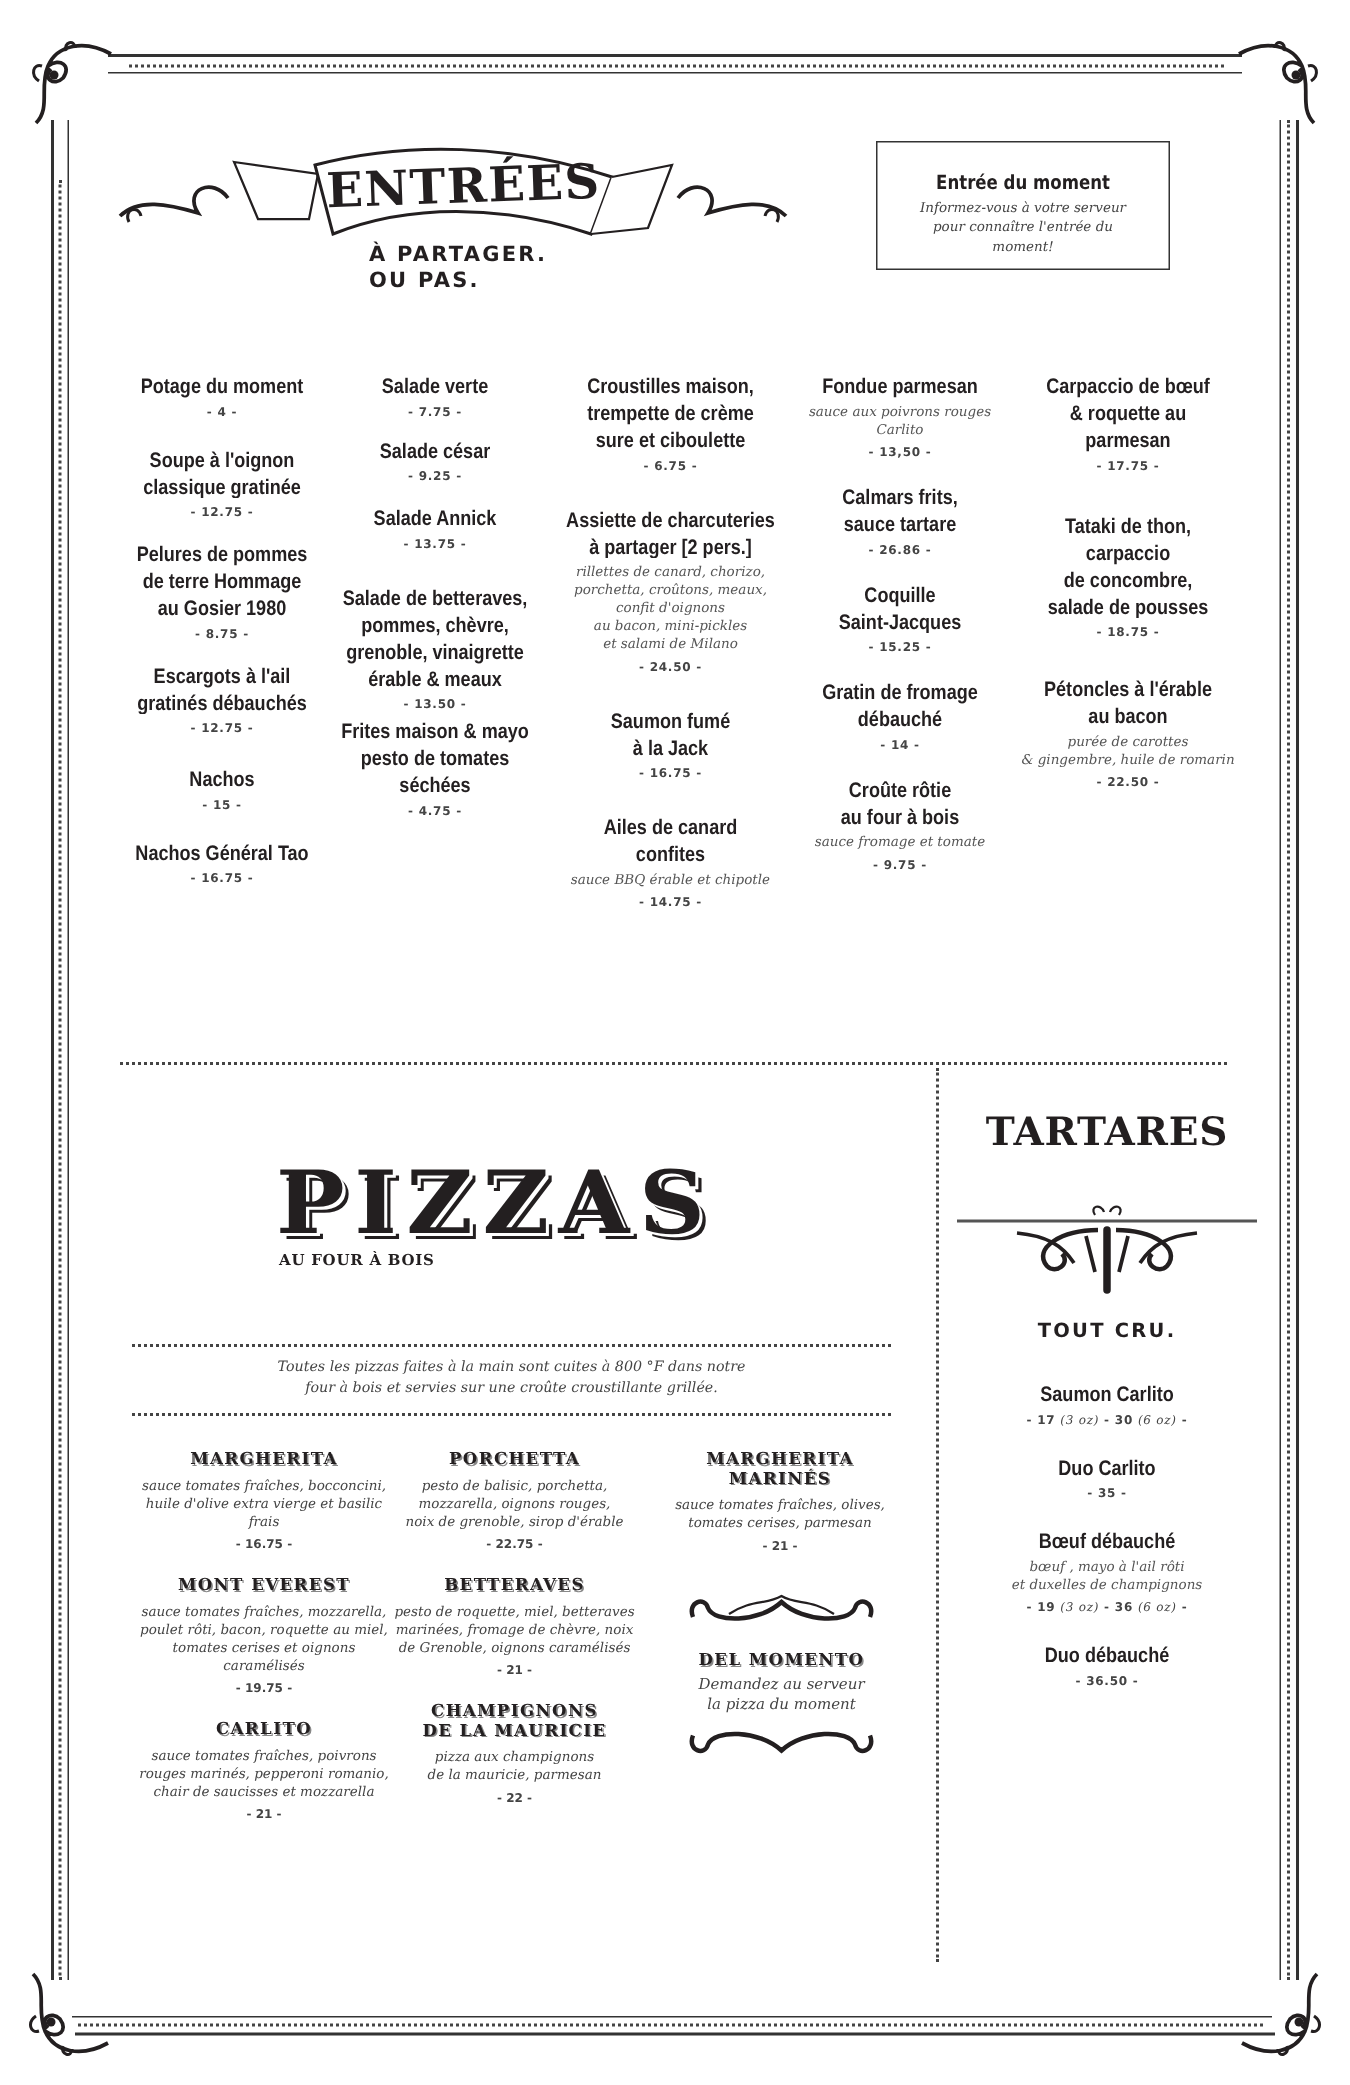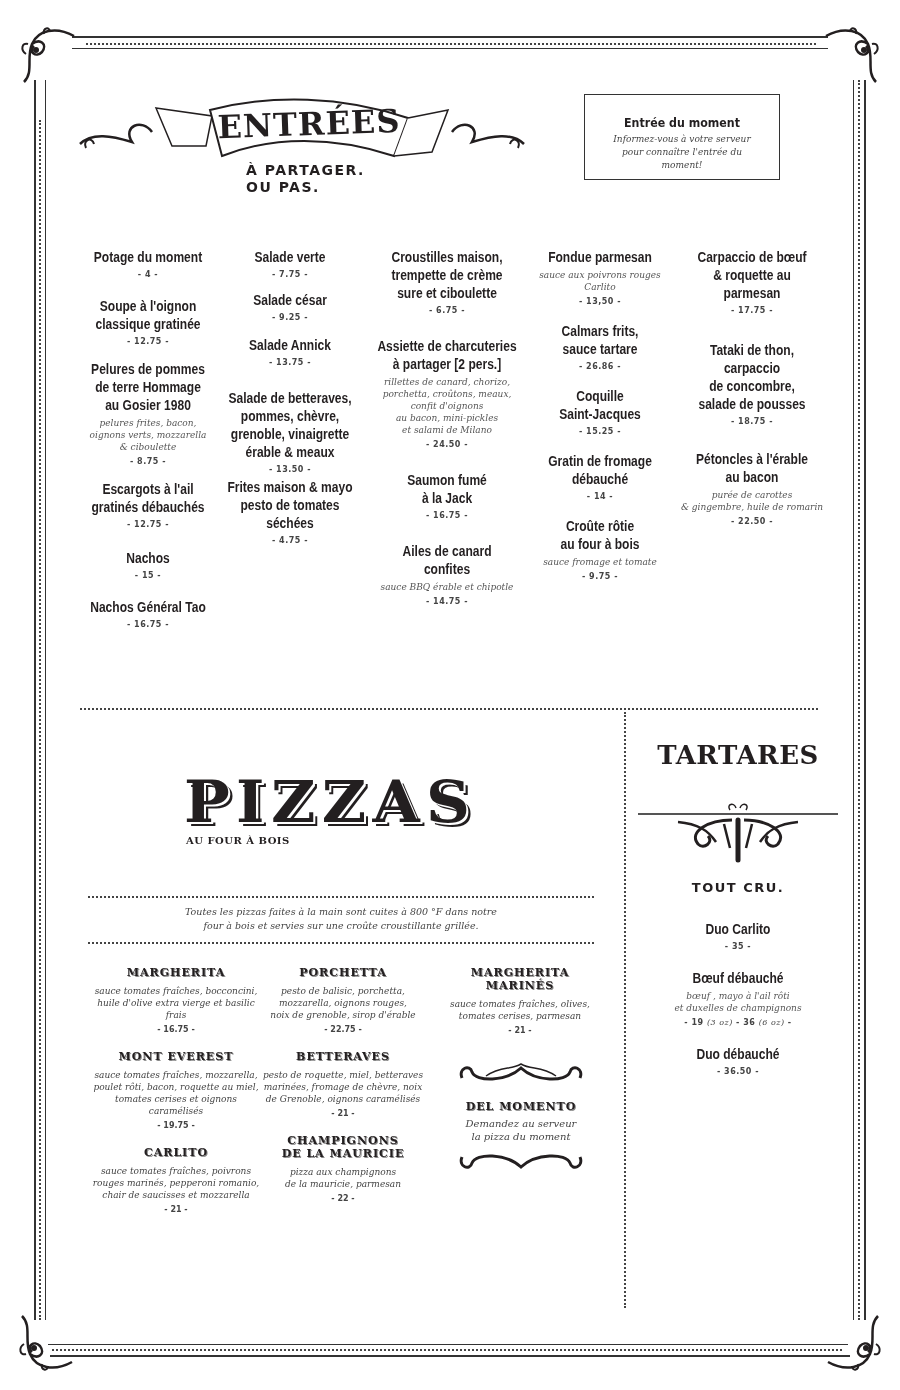--- a/index.html
+++ b/index.html
@@ -134,23 +134,20 @@
       </div>
       <div class="item" style="margin-bottom: 14px;">
         <div class="item-name">Soupe à l'oignon
 classique gratinée</div>
         <div class="item-price">- 12.75 -</div>
       </div>
       <div class="item" style="margin-bottom: 14px;">
         <div class="item-name">Pelures de pommes
 de terre Hommage
 au Gosier 1980</div>
-        <div class="item-desc">pelures frites, bacon,
-oignons verts, mozzarella
-&amp; ciboulette</div>
         <div class="item-price">- 8.75 -</div>
       </div>
       <div class="item" style="margin-bottom: 20px;">
         <div class="item-name">Escargots à l'ail
 gratinés débauchés</div>
         <div class="item-price">- 12.75 -</div>
       </div>
       <div class="item" style="margin-bottom: 18px;">
         <div class="item-name">Nachos</div>
         <div class="item-price">- 15 -</div>
@@ -359,20 +356,24 @@
   <path d="M94 18 C70 18 50 30 60 42 C66 48 76 40 70 34" fill="none" stroke="#231f20" stroke-width="3"></path>
   <path d="M106 18 C130 18 150 30 140 42 C134 48 124 40 130 34" fill="none" stroke="#231f20" stroke-width="3"></path>
   <path d="M40 20 C60 22 70 28 78 40 M160 20 C140 22 130 28 122 40" fill="none" stroke="#231f20" stroke-width="2.5"></path>
   <path d="M86 22 L92 46 M114 22 L108 46" stroke="#231f20" stroke-width="2.5"></path>
 </svg>
 <div class="tartares-sub">TOUT CRU.</div>
 
 <div id="tartare-col">
     <div class="col" style="left: 638px; top: 920px; width: 200px;">
       <div class="item" style="margin-bottom: 18px;">
+        <div class="item-name">Saumon Carlito</div>
+        <div class="item-price">- <span>17</span> <span class="oz">(3 oz)</span> - <span>30</span> <span class="oz">(6 oz)</span> -</div>
+      </div>
+      <div class="item" style="margin-bottom: 18px;">
         <div class="item-name">Duo Carlito</div>
         <div class="item-price">- 35 -</div>
       </div>
       <div class="item" style="margin-bottom: 18px;">
         <div class="item-name">Bœuf débauché</div>
         <div class="item-desc">bœuf , mayo à l'ail rôti
 et duxelles de champignons</div>
         <div class="item-price">- <span>19</span> <span class="oz">(3 oz)</span> - <span>36</span> <span class="oz">(6 oz)</span> -</div>
       </div>
       <div class="item" style="margin-bottom: 18px;">

